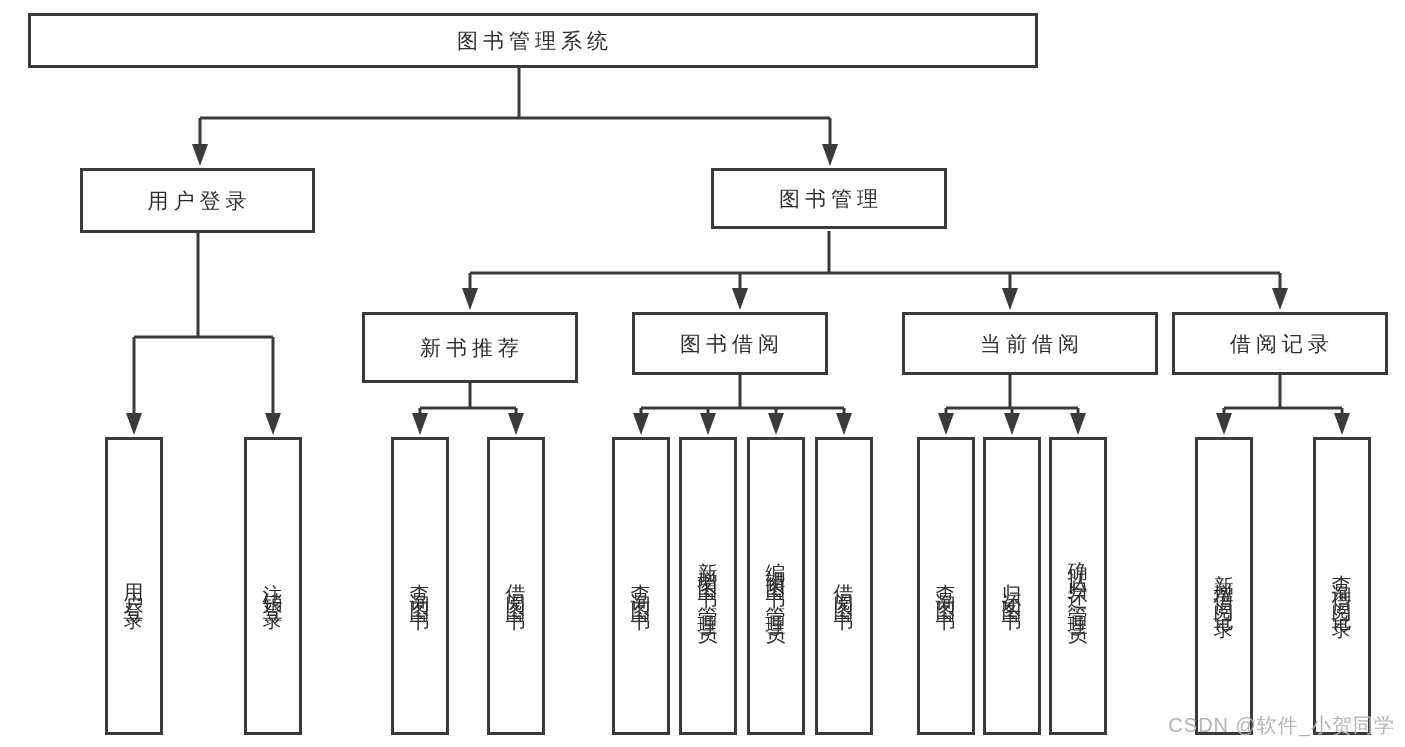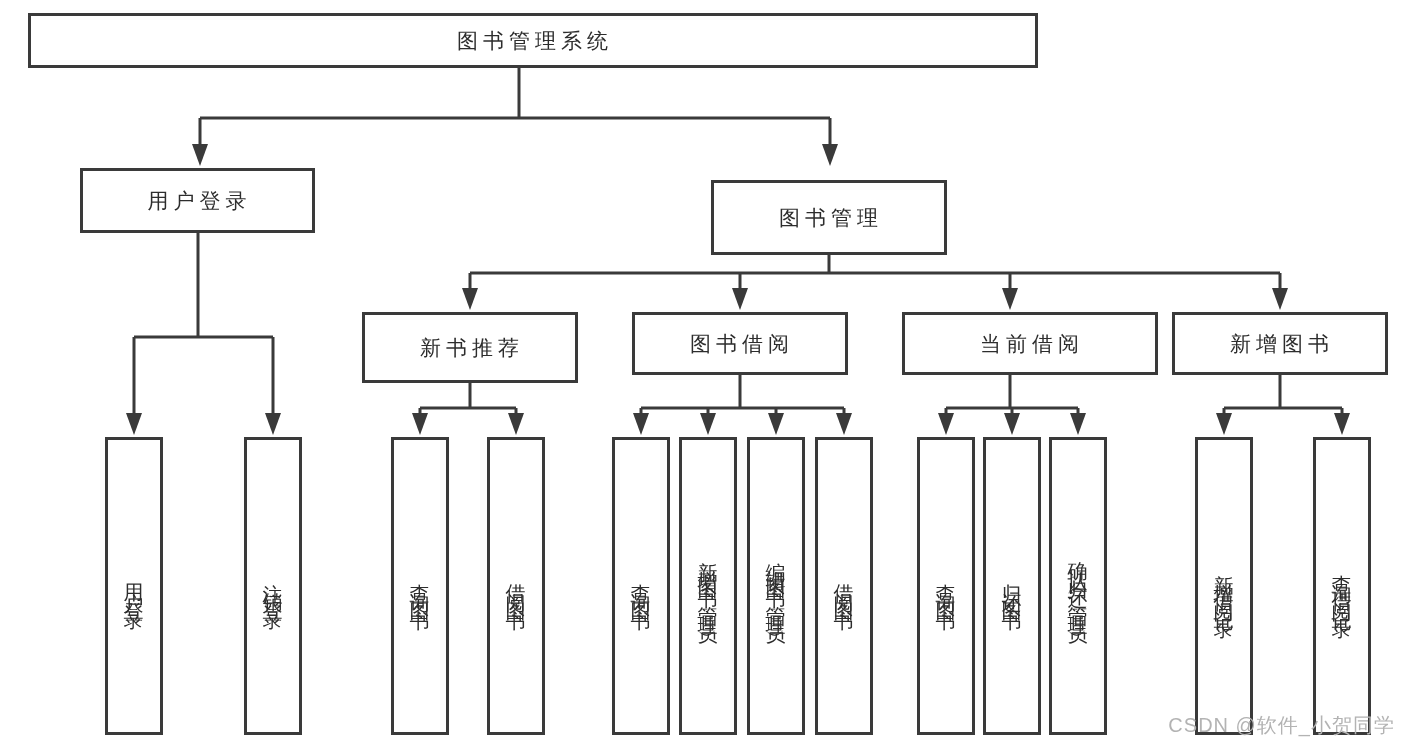--- a/index.html
+++ b/index.html
@@ -28,23 +28,23 @@
     font-size:20px;
     letter-spacing:9px;
     line-height:1;
     top:437px;height:298px;width:58px;
   }
   .v span{display:block;}
 
   
   .n-root{left:28px;top:13px;width:1010px;height:55px;}
   .n-b0{left:80px;top:168px;width:235px;height:65px;}
-  .n-b1{left:711px;top:180px;width:236px;height:75px;}
+  .n-b1{left:711px;top:168px;width:236px;height:61px;}
   .n-c0{left:362px;top:312px;width:216px;height:71px;}
-  .n-c1{left:632px;top:312px;width:216px;height:63px;}
+  .n-c1{left:632px;top:312px;width:196px;height:63px;}
   .n-c2{left:902px;top:312px;width:256px;height:63px;text-align:center;}
   .n-c3{left:1172px;top:312px;width:216px;height:63px;}
   .n-u0{left:105px;}
   .n-u1{left:244px;}
   .n-a0{left:391px;}
   .n-a1{left:487px;}
   .n-d0{left:612px;}
   .n-d1{left:679px;}
   .n-d2{left:747px;}
   .n-d3{left:815px;}
@@ -143,21 +143,21 @@
   <div class="node h n-c0">
     <span>新书推荐</span>
   </div>
   <div class="node h n-c1">
     <span>图书借阅</span>
   </div>
   <div class="node h n-c2">
     <span>当前借阅</span>
   </div>
   <div class="node h n-c3">
-    <span>新增图书</span>
+    <span>借阅记录</span>
   </div>
 
   <div class="node v n-u0">
     <span>用户登录</span>
   </div>
   <div class="node v n-u1">
     <span>注销登录</span>
   </div>
 
   <div class="node v n-a0">

